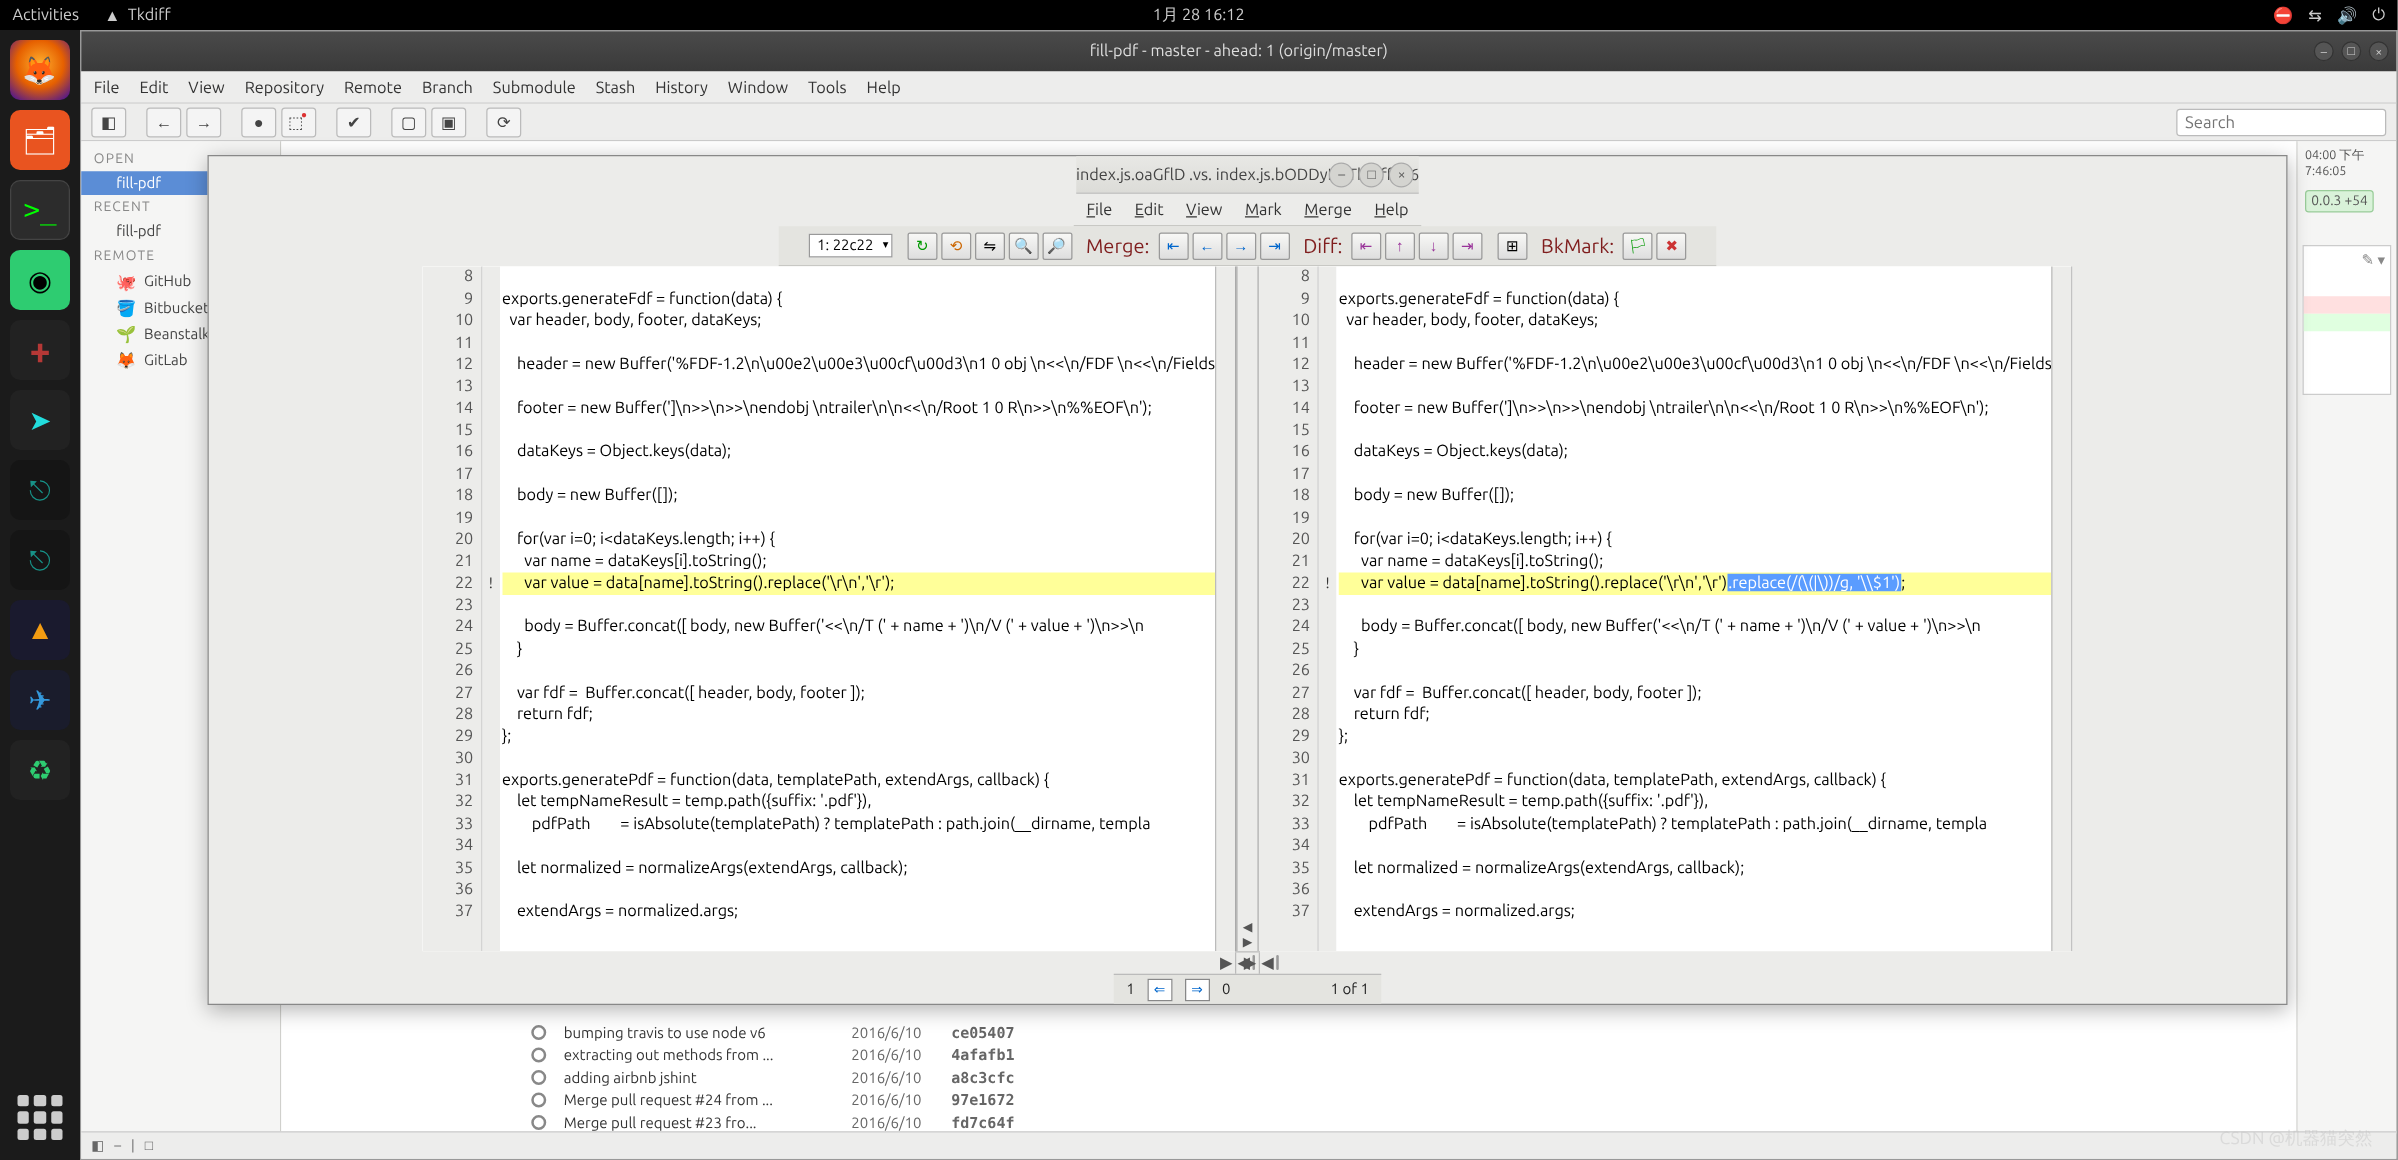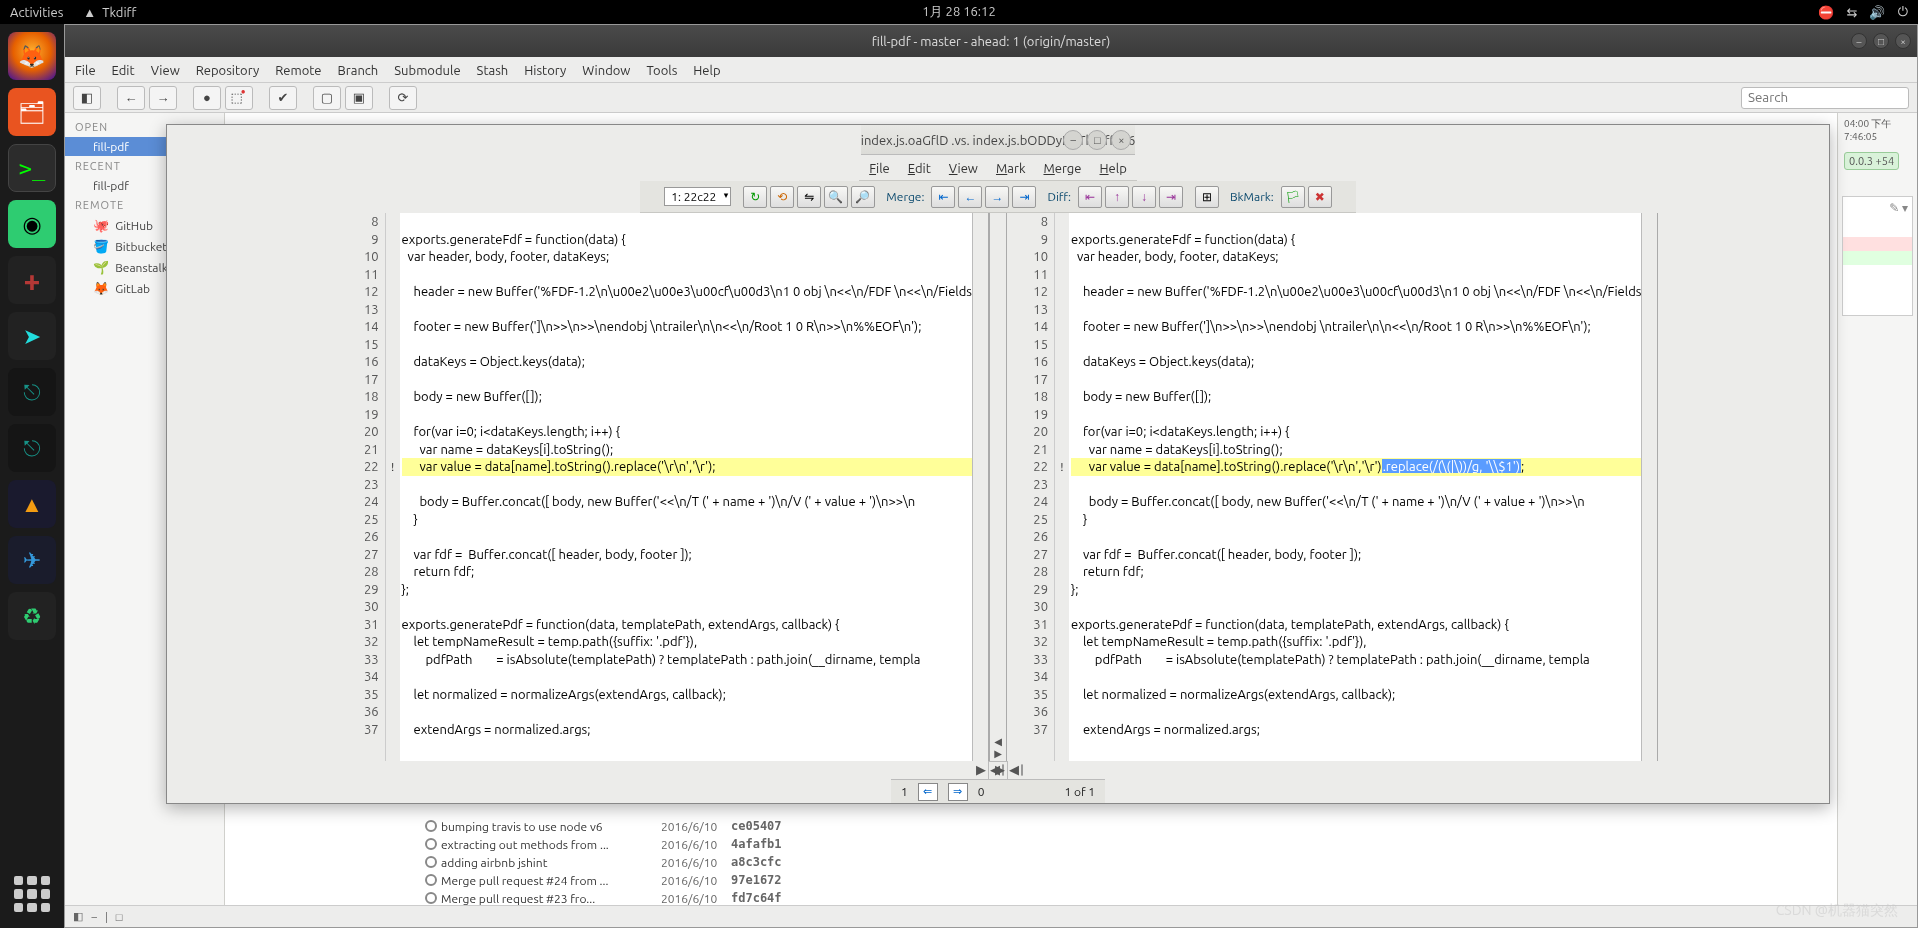--- a/index.html
+++ b/index.html
@@ -44,41 +44,41 @@
 .git-body { display: flex; height: calc(100% - 108px); }
 .git-sidebar { width: 160px; background: #f5f5f4; border-right: 1px solid #d0d0cc; padding: 4px 0; font-size: 12px; color: #444; }
 .git-sidebar .section { padding: 4px 10px; font-size: 11px; color: #888; letter-spacing: 1px; }
 .git-sidebar .item { padding: 3px 28px; cursor: pointer; display: flex; align-items: center; gap: 6px; }
 .git-sidebar .item.active { background: #5b8dd6; color: #fff; }
 .git-sidebar .remote-ico { font-size: 13px; }
 .git-main { flex: 1; background: #fff; position: relative; }
 .git-right { width: 80px; background: #f5f5f4; border-left: 1px solid #d0d0cc; font-size: 11px; color: #555; }
 .git-right .badge { margin: 6px; padding: 2px 4px; border-radius: 3px; display: inline-block; }
 .git-commits { position: absolute; left: 200px; bottom: 0; font-size: 12px; color: #333; }
-.git-commits .row { display: flex; gap: 0; padding: 2px 0; align-items: center; }
+.git-commits .row { display: flex; gap: 10px; padding: 2px 0; align-items: center; }
 .git-commits .msg { width: 220px; overflow: hidden; white-space: nowrap; text-overflow: ellipsis; }
 .git-commits .date { color: #666; width: 70px; }
 .git-commits .sha { color: #666; font-family: monospace; font-weight: bold; }
 .git-commits .node { width: 12px; height: 12px; border: 2px solid #888; border-radius: 50%; background: #fff; margin-right: 4px; }
 
 .git-statusbar { position: absolute; bottom: 0; left: 0; right: 0; height: 22px; background: #ededec; border-top: 1px solid #ccc; display: flex; align-items: center; padding: 0 8px; font-size: 11px; color: #666; gap: 8px; }
 
 
 .tkdiff { position: absolute; left: 166px; top: 124px; width: 1664px; height: 680px; background: #ececea; border: 1px solid #888; box-shadow: 0 4px 16px rgba(0,0,0,0.3); display: flex; flex-direction: column; align-items: center; }
 .tkdiff-title { height: 30px; background: linear-gradient(#e8e8e5,#dcdcd8); display: flex; align-items: center; justify-content: center; font-size: 13px; color: #444; border-bottom: 1px solid #bbb; position: relative; }
 .tkdiff-title .win-btns { position: absolute; right: 4px; display: flex; gap: 4px; }
 .tkdiff-title .win-btns span { width: 20px; height: 20px; border-radius: 50%; background: #d4d4d0; border: 1px solid #aaa; display: inline-flex; align-items: center; justify-content: center; font-size: 11px; cursor: pointer; color: #555; }
 .tkdiff-menus { height: 26px; display: flex; align-items: center; padding: 0 10px; gap: 18px; font-size: 13px; color: #333; border-bottom: 1px solid #c8c8c4; }
 .tkdiff-menus span { cursor: pointer; }
 .tkdiff-menus span u { text-decoration: underline; }
 .tkdiff-toolbar { height: 32px; display: flex; align-items: center; padding: 0 24px; gap: 3px; border-bottom: 1px solid #c8c8c4; background: #e4e4e0; }
 .tkdiff-toolbar .drop { border: 1px solid #999; background: #fff; padding: 2px 14px 2px 6px; font-size: 12px; position: relative; cursor: pointer; }
 .tkdiff-toolbar .drop::after { content: "▾"; position: absolute; right: 2px; font-size: 9px; }
 .tkdiff-toolbar .tb { width: 24px; height: 22px; border: 1px solid #999; background: linear-gradient(#f8f8f6,#dedede); display: inline-flex; align-items: center; justify-content: center; font-size: 12px; cursor: pointer; border-radius: 2px; }
-.tkdiff-toolbar .lbl { font-size: 12px; padding: 0 4px 0 8px; color: #0c4a6e; }
+.tkdiff-toolbar .lbl { font-size: 16px; padding: 0 4px 0 8px; color: #7f1d1d; }
 
 .tkdiff-cols { height: 22px; display: flex; background: #e4e4e0; border-bottom: 1px solid #999; }
 .tkdiff-cols div { flex: 1; text-align: center; font-size: 12px; color: #333; border-right: 1px solid #bbb; padding-top: 2px; }
 
 .tkdiff-panes { flex: 1; display: flex; background: #fff; overflow: hidden; min-height: 0; }
 .pane { flex: 1; display: flex; overflow: hidden; font-family: "DejaVu Sans Mono", monospace; font-size: 13px; line-height: 17.5px; border-right: 1px solid #aaa; position: relative; }
 .pane .gutter { width: 48px; background: #ececea; color: #555; text-align: right; padding-right: 6px; border-right: 1px solid #ccc; white-space: pre; flex-shrink: 0; }
 .pane .marks { width: 14px; background: #ececea; font-size: 12px; color: #333; white-space: pre; flex-shrink: 0; text-align: center; }
 .pane .code { flex: 1; white-space: pre; overflow-x: hidden; color: #000; padding-left: 2px; }
 .change-line { background: #ffff99; display: inline-block; width: 100%; }

